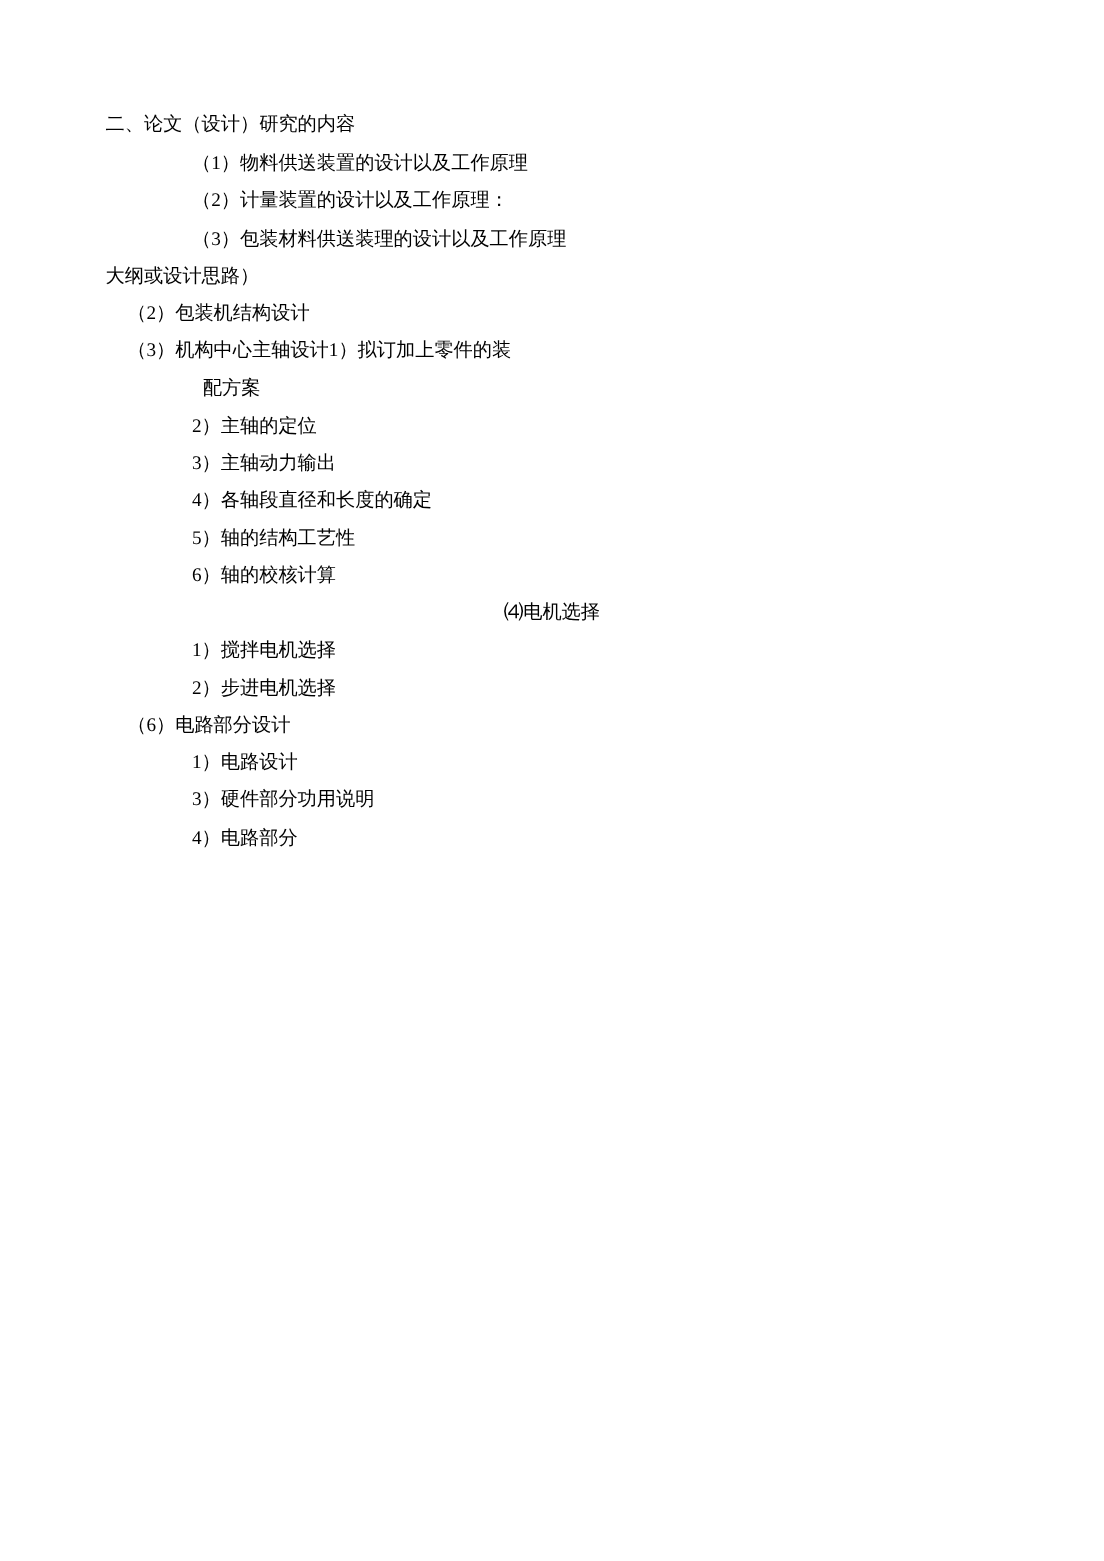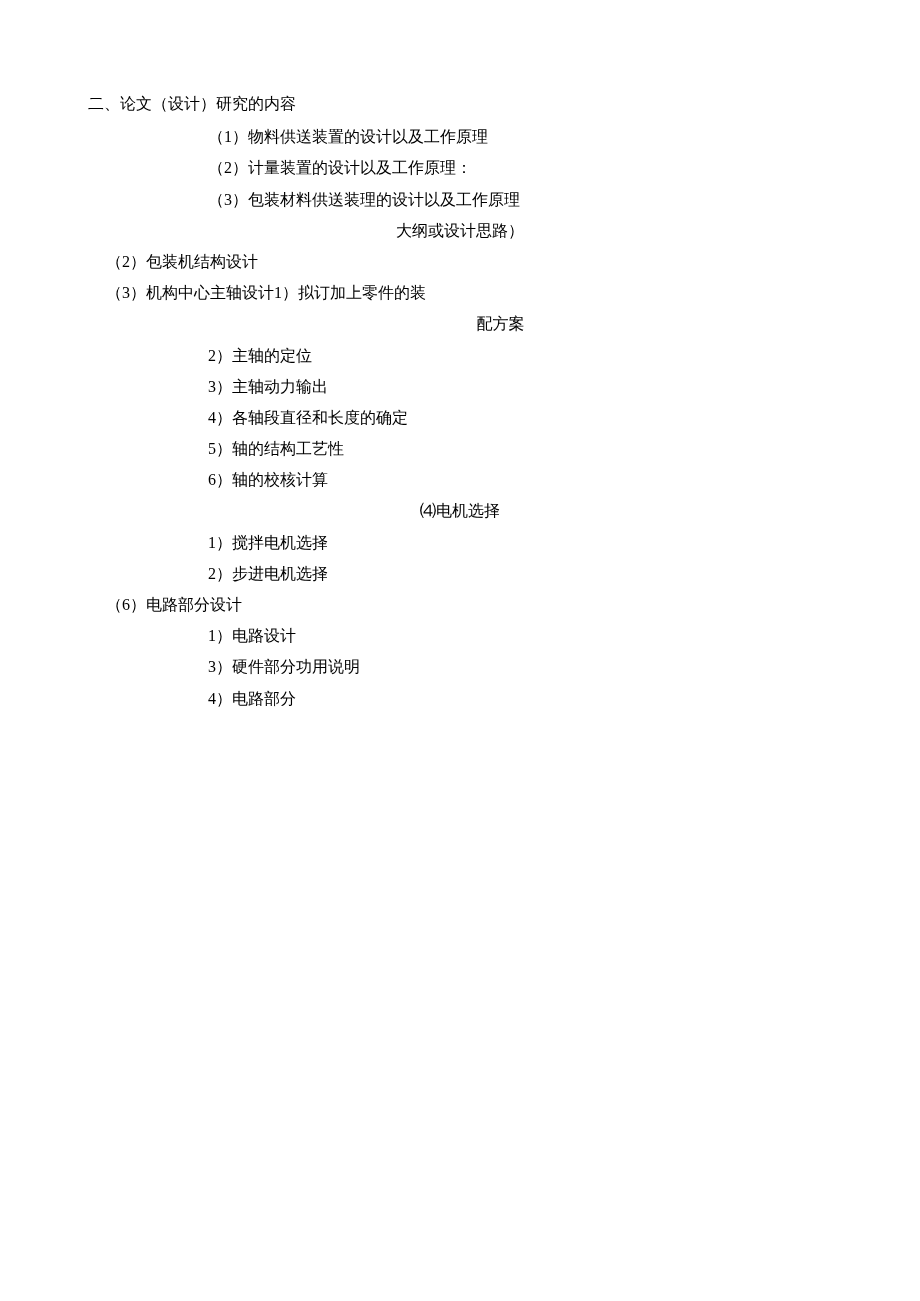--- a/index.html
+++ b/index.html
@@ -30,29 +30,26 @@
     }
     .body-indent {
       padding-left: 0;
       text-align: center;
     }
     .section-item {
       padding-left: 18px;
     }
     .item-line {
       display: block;
-      margin-left: 48px;
     }
     .continuation {
       padding-left: 0;
-      text-align: center;
     }
     .inline-continue {
       padding-left: 81px;
-      text-align: center;
     }
   </style>
 </head>
 <body>
 
 <div>
 
   <div class="heading">二、论文（设计）研究的内容</div>
 
 

